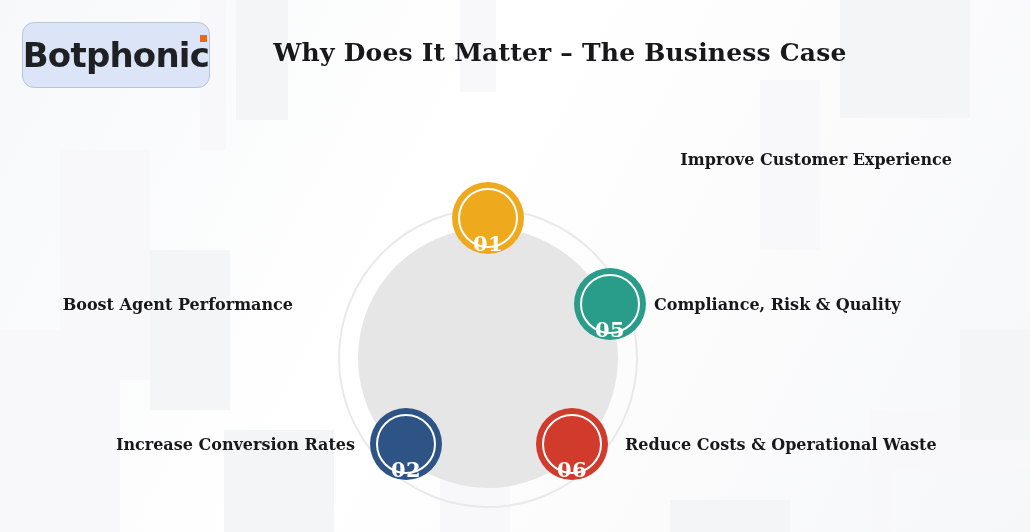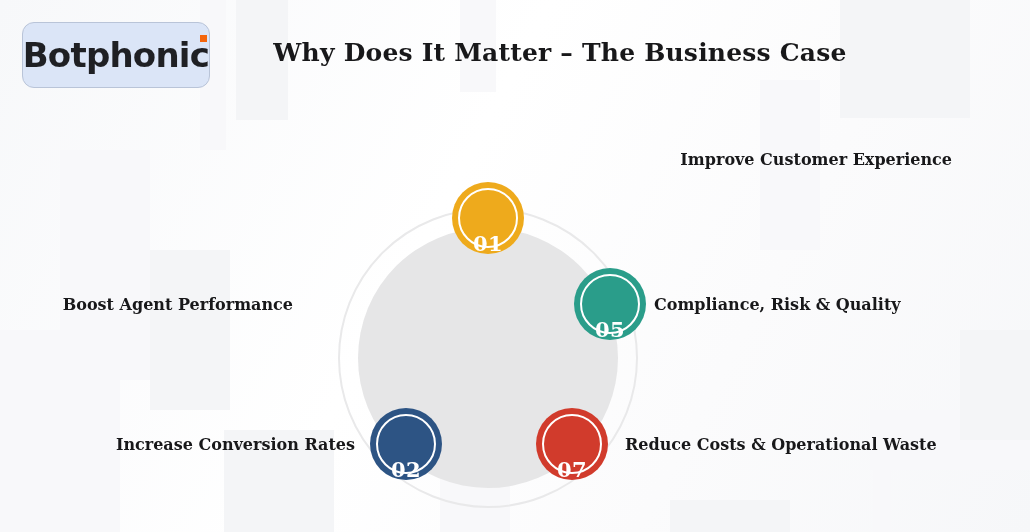--- a/index.html
+++ b/index.html
@@ -211,21 +211,21 @@
     <div class="node-label" id="label-02">Boost Agent Performance</div>
 
     <div class="node" id="node-03" style="background:#2d5484;">
       <span class="node-ring"></span>
       <span class="node-num">02</span>
     </div>
     <div class="node-label" id="label-03">Increase Conversion Rates</div>
 
     <div class="node" id="node-04" style="background:#d13b2c;">
       <span class="node-ring"></span>
-      <span class="node-num">07</span>
+      <span class="node-num">06</span>
     </div>
     <div class="node-label" id="label-04">Reduce Costs &amp; Operational Waste</div>
 
     <div class="node" id="node-05" style="background:#2a9d8a;">
       <span class="node-ring"></span>
       <span class="node-num">05</span>
     </div>
     <div class="node-label" id="label-05">Compliance, Risk &amp; Quality</div>
 
   </div>

